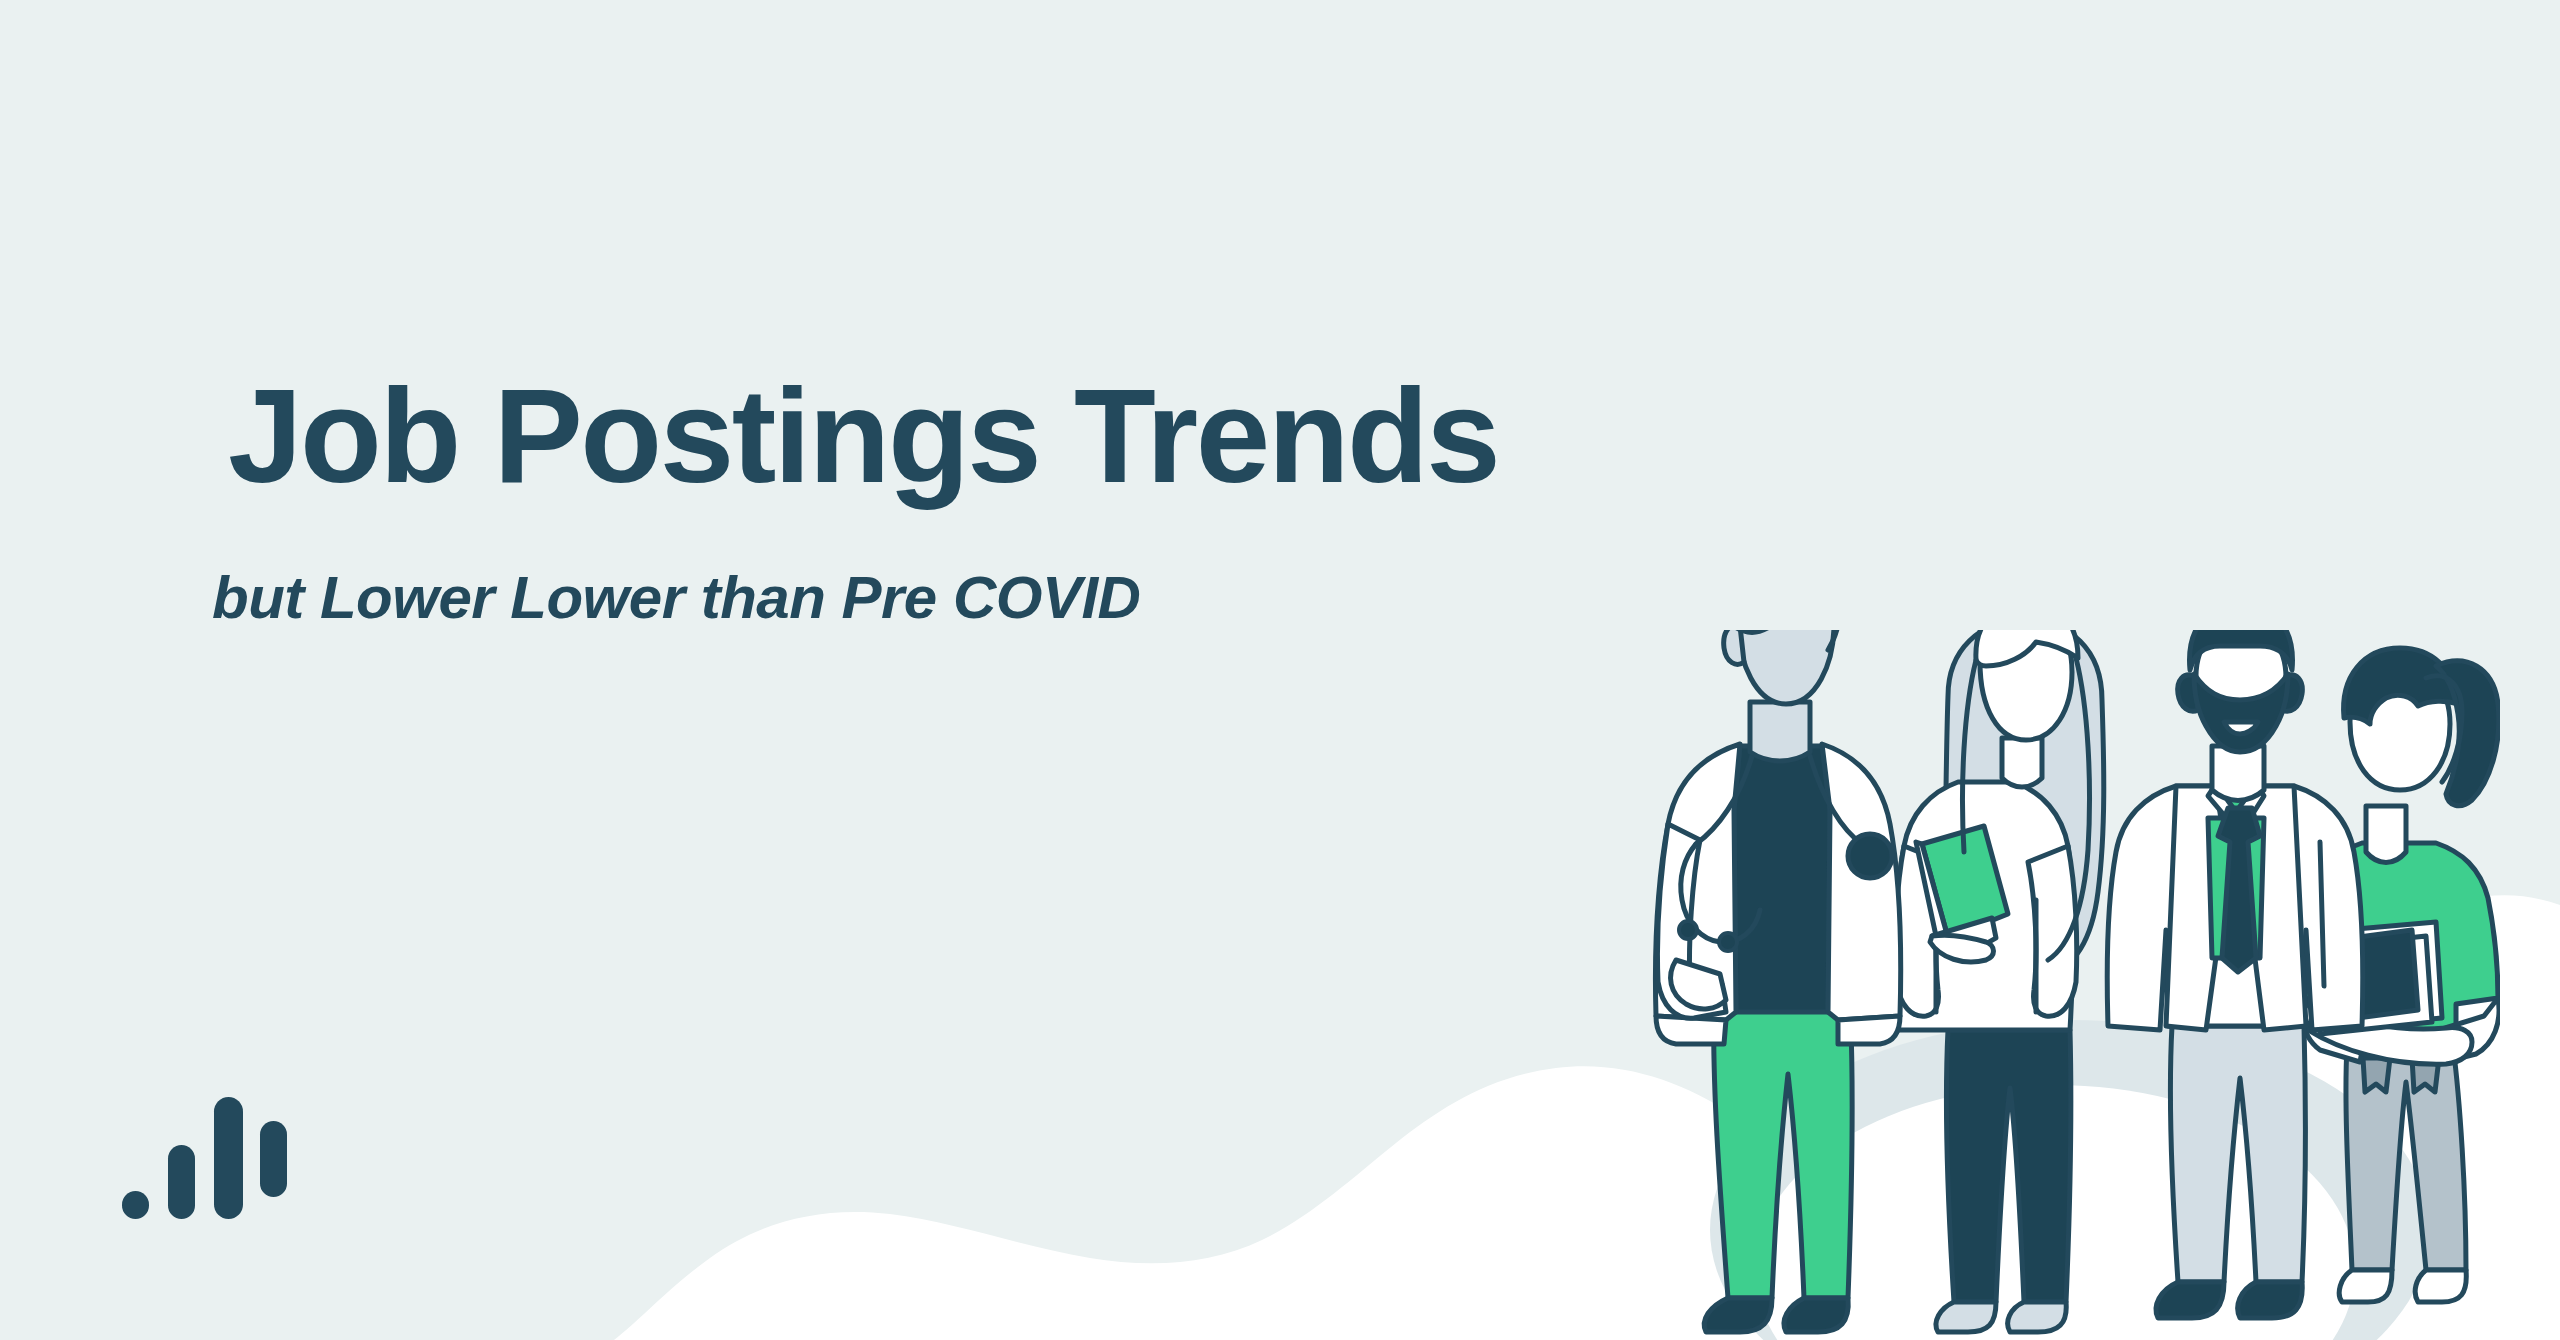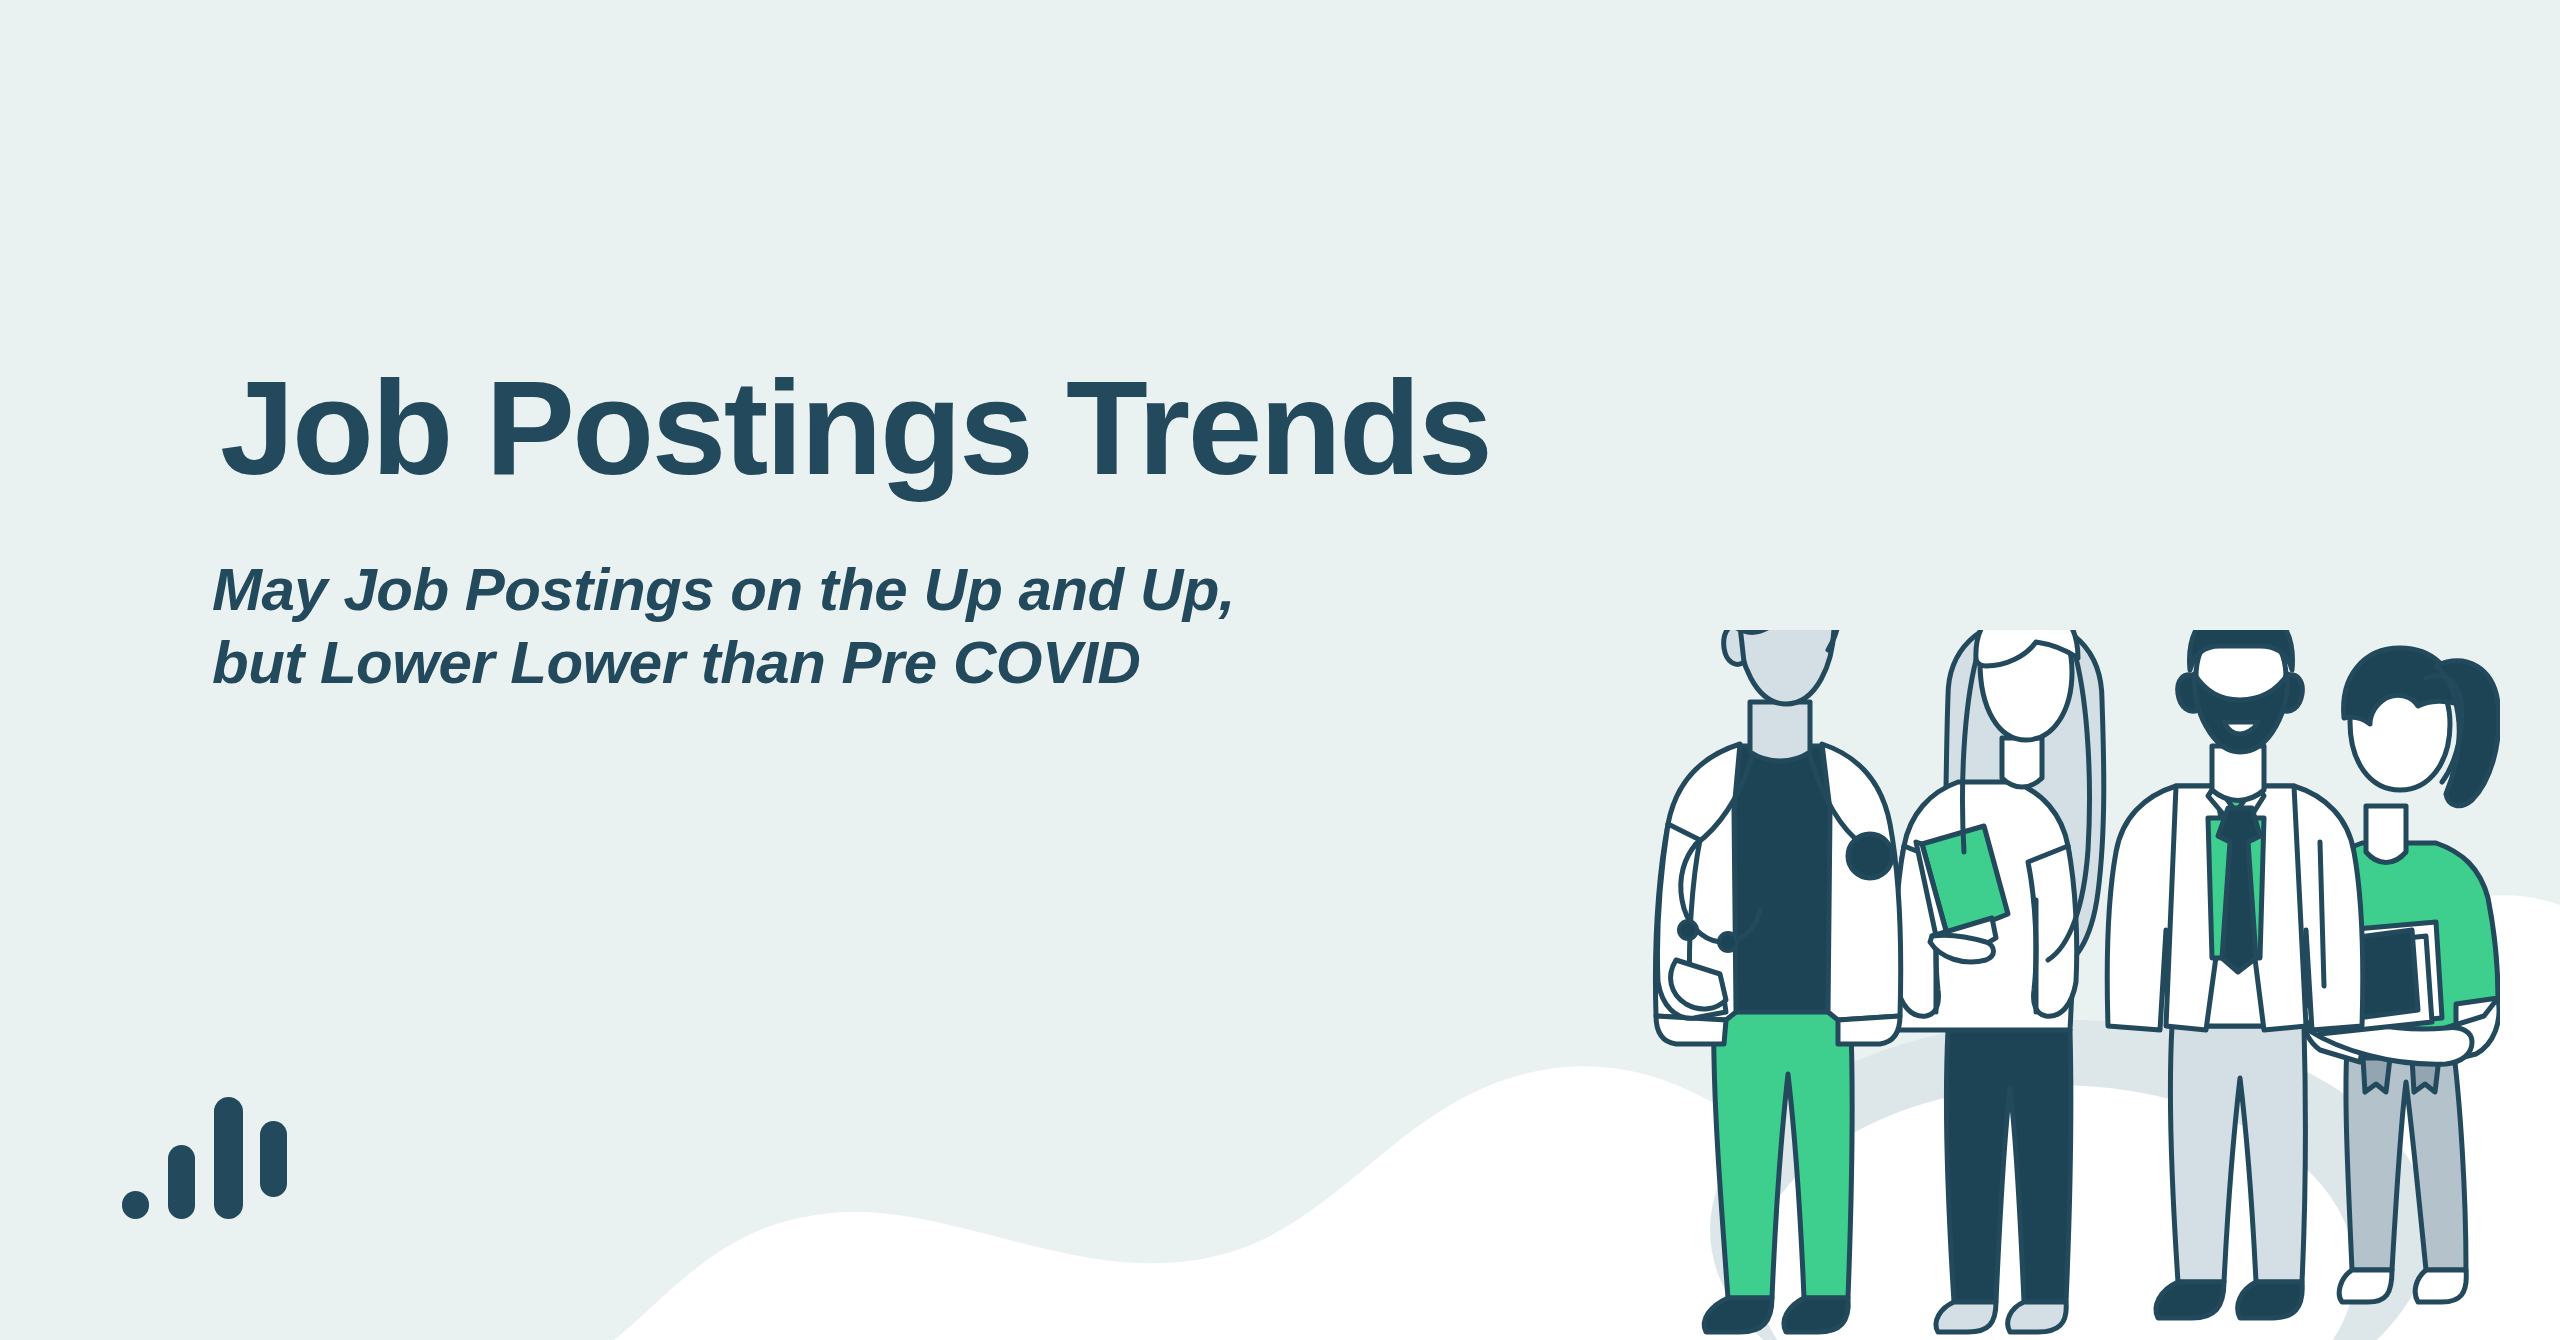--- a/index.html
+++ b/index.html
@@ -30,21 +30,21 @@
   }
 
   
   .text-block {
     position: absolute;
     left: 212px;
     top: 352px;
     width: 1560px;
   }
   .hero-title {
-    margin: 8px;
+    margin: 16px;
     font-family: "Liberation Sans", sans-serif;
     font-weight: 700;
     font-size: 134px;
     line-height: 1.02;
     letter-spacing: -2.5px;
     color: #23495c;
     white-space: nowrap;
   }
   .hero-subtitle {
     margin: 0;
@@ -244,21 +244,20 @@
 
         <path d="M134 -4 C128 -56 154 -84 194 -84 C224 -84 242 -68 244 -44 C226 -38 200 -28 182 -12 C170 -2 158 4 148 2 C140 0 136 -2 134 -4 Z" fill="#ffffff"></path>
         <path d="M240 -50 C244 -22 238 4 228 20" fill="none"></path>
       </g>
     </g>
   </svg>
 
   <div class="text-block">
     <h1 class="hero-title">Job Postings Trends</h1>
     <p class="hero-subtitle">
-      <span class="sub-line">May Job Postings on the Up and Up,</span>
       <span class="sub-line">but Lower Lower than Pre COVID</span>
     </p>
   </div>
 
   <svg class="brand-logo" viewBox="0 0 165 122" aria-hidden="true">
     <rect x="0" y="94" width="27" height="28" rx="13.5" fill="#23495c"></rect>
     <rect x="46" y="48" width="27" height="74" rx="13.5" fill="#23495c"></rect>
     <rect x="92" y="0" width="29" height="122" rx="14.5" fill="#23495c"></rect>
     <rect x="138" y="24" width="27" height="76" rx="13.5" fill="#23495c"></rect>
   </svg>

